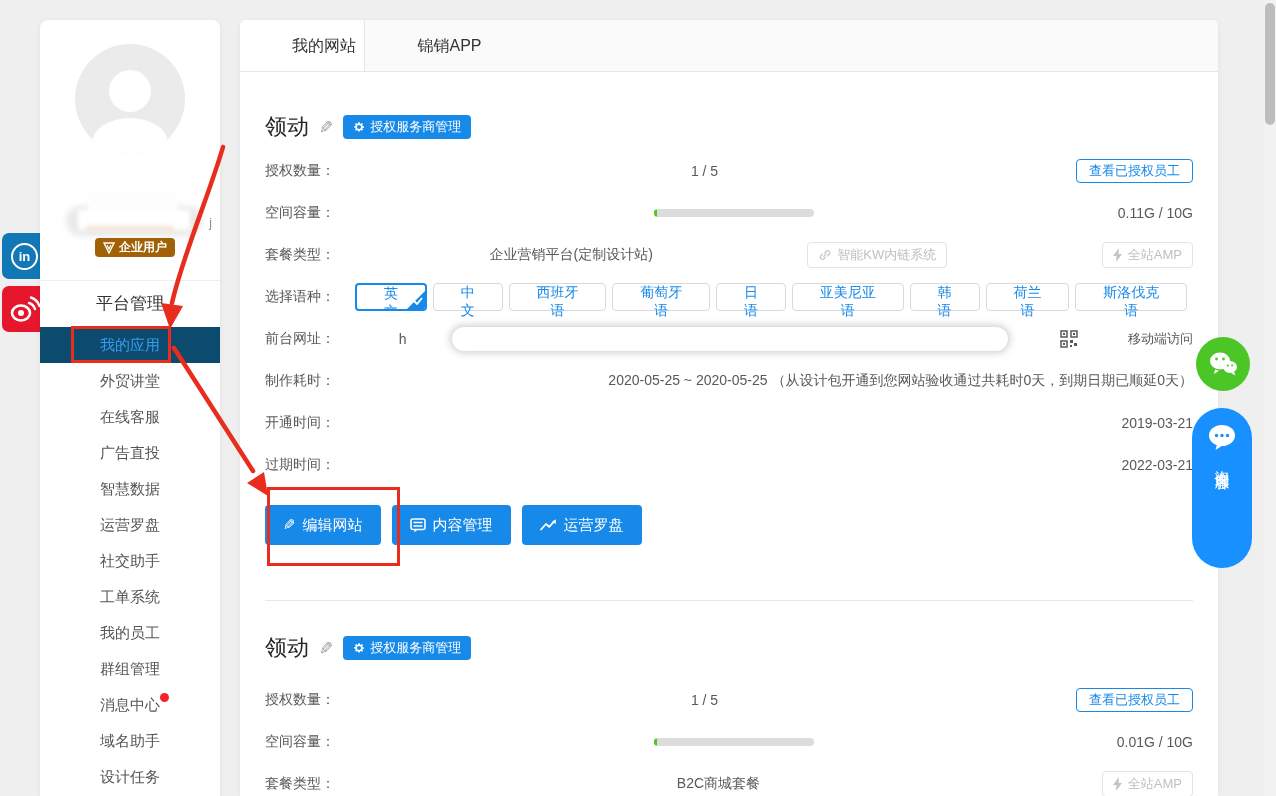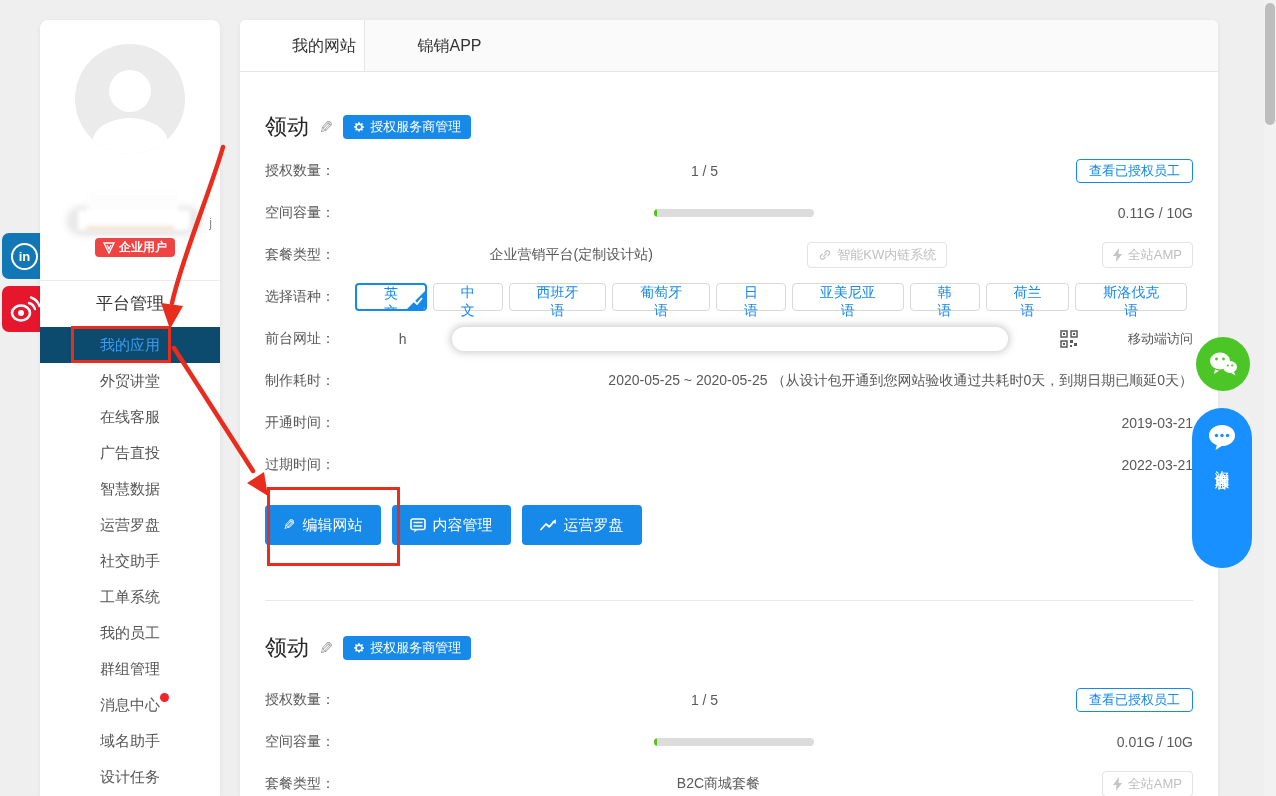--- a/index.html
+++ b/index.html
@@ -16,21 +16,21 @@
   #sidebar-card { position:absolute; left:40px; top:20px; width:180px; height:776px; background:#fff; border-radius:8px 8px 0 0; box-shadow:0 1px 5px rgba(0,0,0,.07); }
   #avatar { position:absolute; left:35px; top:24px; width:110px; height:110px; border-radius:50%; background:#ebebeb; overflow:hidden; }
   #avatar .head { position:absolute; left:34px; top:26px; width:42px; height:42px; border-radius:50%; background:#fff; }
   #avatar .body { position:absolute; left:17px; top:74px; width:76px; height:50px; border-radius:50%; background:#fff; }
   #name-blur { position:absolute; left:38px; top:172px; width:112px; height:46px; }
   #name-blur .b0 { position:absolute; left:-12px; top:14px; width:136px; height:30px; background:#e9e9e9; border-radius:15px; filter:blur(3px); }
   #name-blur .b1 { position:absolute; left:10px; top:0; width:90px; height:34px; background:#fdfdfd; filter:blur(2px); }
   #name-blur .b2 { position:absolute; left:0; top:18px; width:112px; height:20px; background:#fff; filter:blur(2px); }
   #name-blur .b3 { position:absolute; left:8px; top:34px; width:88px; height:5px; background:#f3e3d6; filter:blur(2px); }
   #name-blur .tail { position:absolute; right:-22px; top:24px; color:#888; font-size:12px; }
-  #user-badge { position:absolute; left:55px; top:218px; height:19px; padding:0 8px; background:#ef4444; border-radius:4px; color:#fff; font-size:12px; font-weight:bold; display:flex; align-items:center; gap:4px; cursor:pointer; }
+  #user-badge { position:absolute; left:55px; top:218px; height:19px; padding:0 8px; background:#a16207; border-radius:4px; color:#fff; font-size:12px; font-weight:bold; display:flex; align-items:center; gap:4px; cursor:pointer; }
   #user-badge svg { display:block; }
   #sidebar-divider { position:absolute; left:0; top:260px; width:100%; height:1px; background:#ececec; }
   #menu-heading { position:absolute; left:0; top:272px; width:100%; text-align:center; font-size:17px; color:#333; }
   #menu { position:absolute; left:0; top:307px; width:100%; }
   .menu-item { height:36px; line-height:36px; text-align:center; font-size:15px; color:#555; cursor:pointer; position:relative; }
   .menu-item.active { color:#3a9bf0; background:#0c4a6e; }
   .menu-item .dot { position:absolute; width:9px; height:9px; border-radius:50%; background:#f5222d; top:6px; left:50%; margin-left:30px; }
 
   
   #main-card { position:absolute; left:240px; top:20px; width:978px; height:776px; background:#fff; border-radius:6px 6px 0 0; box-shadow:0 1px 5px rgba(0,0,0,.06); }

